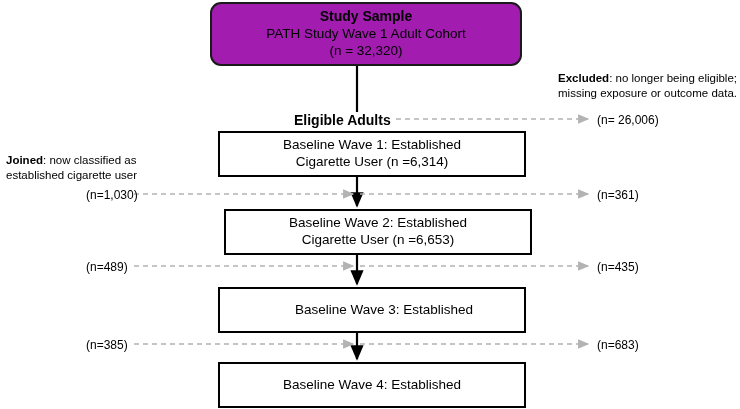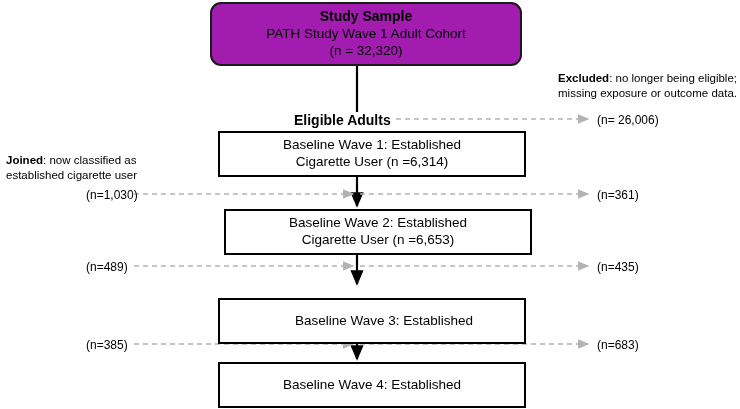--- a/index.html
+++ b/index.html
@@ -52,21 +52,21 @@
   .node-wave {
     left: 218px;
     width: 308px;
     height: 46px;
     background: #ffffff;
     border: 2.5px solid #000000;
     font-size: 13.5px;
   }
   .w1 { top: 131px; }
   .w2 { top: 209px; margin-left: 6px; }
-  .w3 { top: 298px; padding-left: 24px; }
+  .w3 { top: 287px; padding-left: 24px; }
   .w4 { top: 362px; }
   .node-wave .ln { display: block; white-space: nowrap; }
 
   
   .lbl {
     position: absolute;
     font-size: 12.5px;
     line-height: 1.25;
     white-space: nowrap;
     margin-top: 23px;

